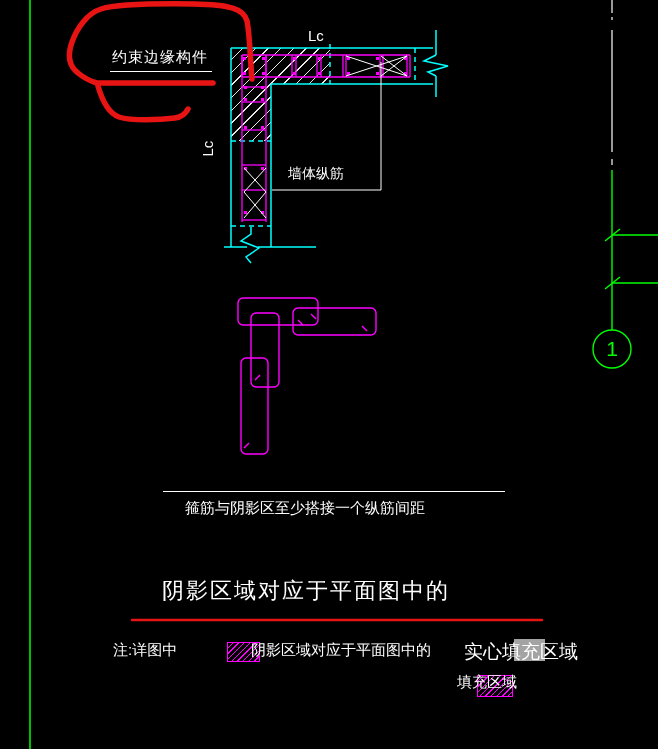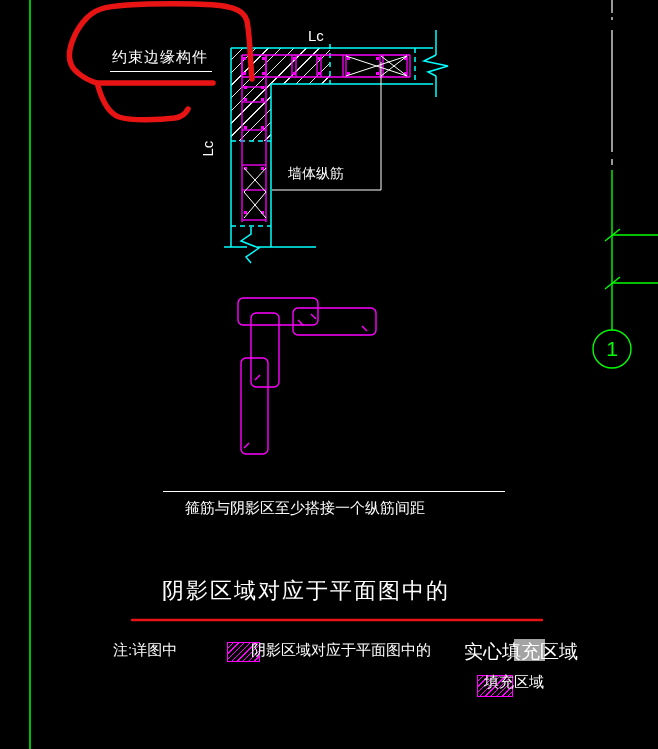--- a/index.html
+++ b/index.html
@@ -183,17 +183,17 @@
 
   <div class="t" style="left:162px;top:578px;font-size:22px;letter-spacing:2px;">阴影区域对应于平面图中的</div>
 
   <div class="swatch-hatch" style="left:227px;top:642px;width:33px;height:20px;"></div>
   <div class="swatch-solid" style="left:514px;top:639px;width:31px;height:22px;"></div>
   <div class="swatch-hatch" style="left:477px;top:675px;width:36px;height:22px;"></div>
 
   <div class="t" style="left:113px;top:641px;font-size:15px;text-align:center;">注:详图中</div>
   <div class="t" style="left:251px;top:641px;font-size:15px;">阴影区域对应于平面图中的</div>
   <div class="t" style="left:464px;top:641px;font-size:19px;">实心填充区域</div>
-  <div class="t" style="left:484px;top:673px;font-size:15px;">填充区域</div>
+  <div class="t" style="left:457px;top:673px;font-size:15px;">填充区域</div>
 
   <div class="bubble-num" style="left:603px;top:337px;width:18px;font-size:21px;">1</div>
 
 </div>
 
 </body></html>

